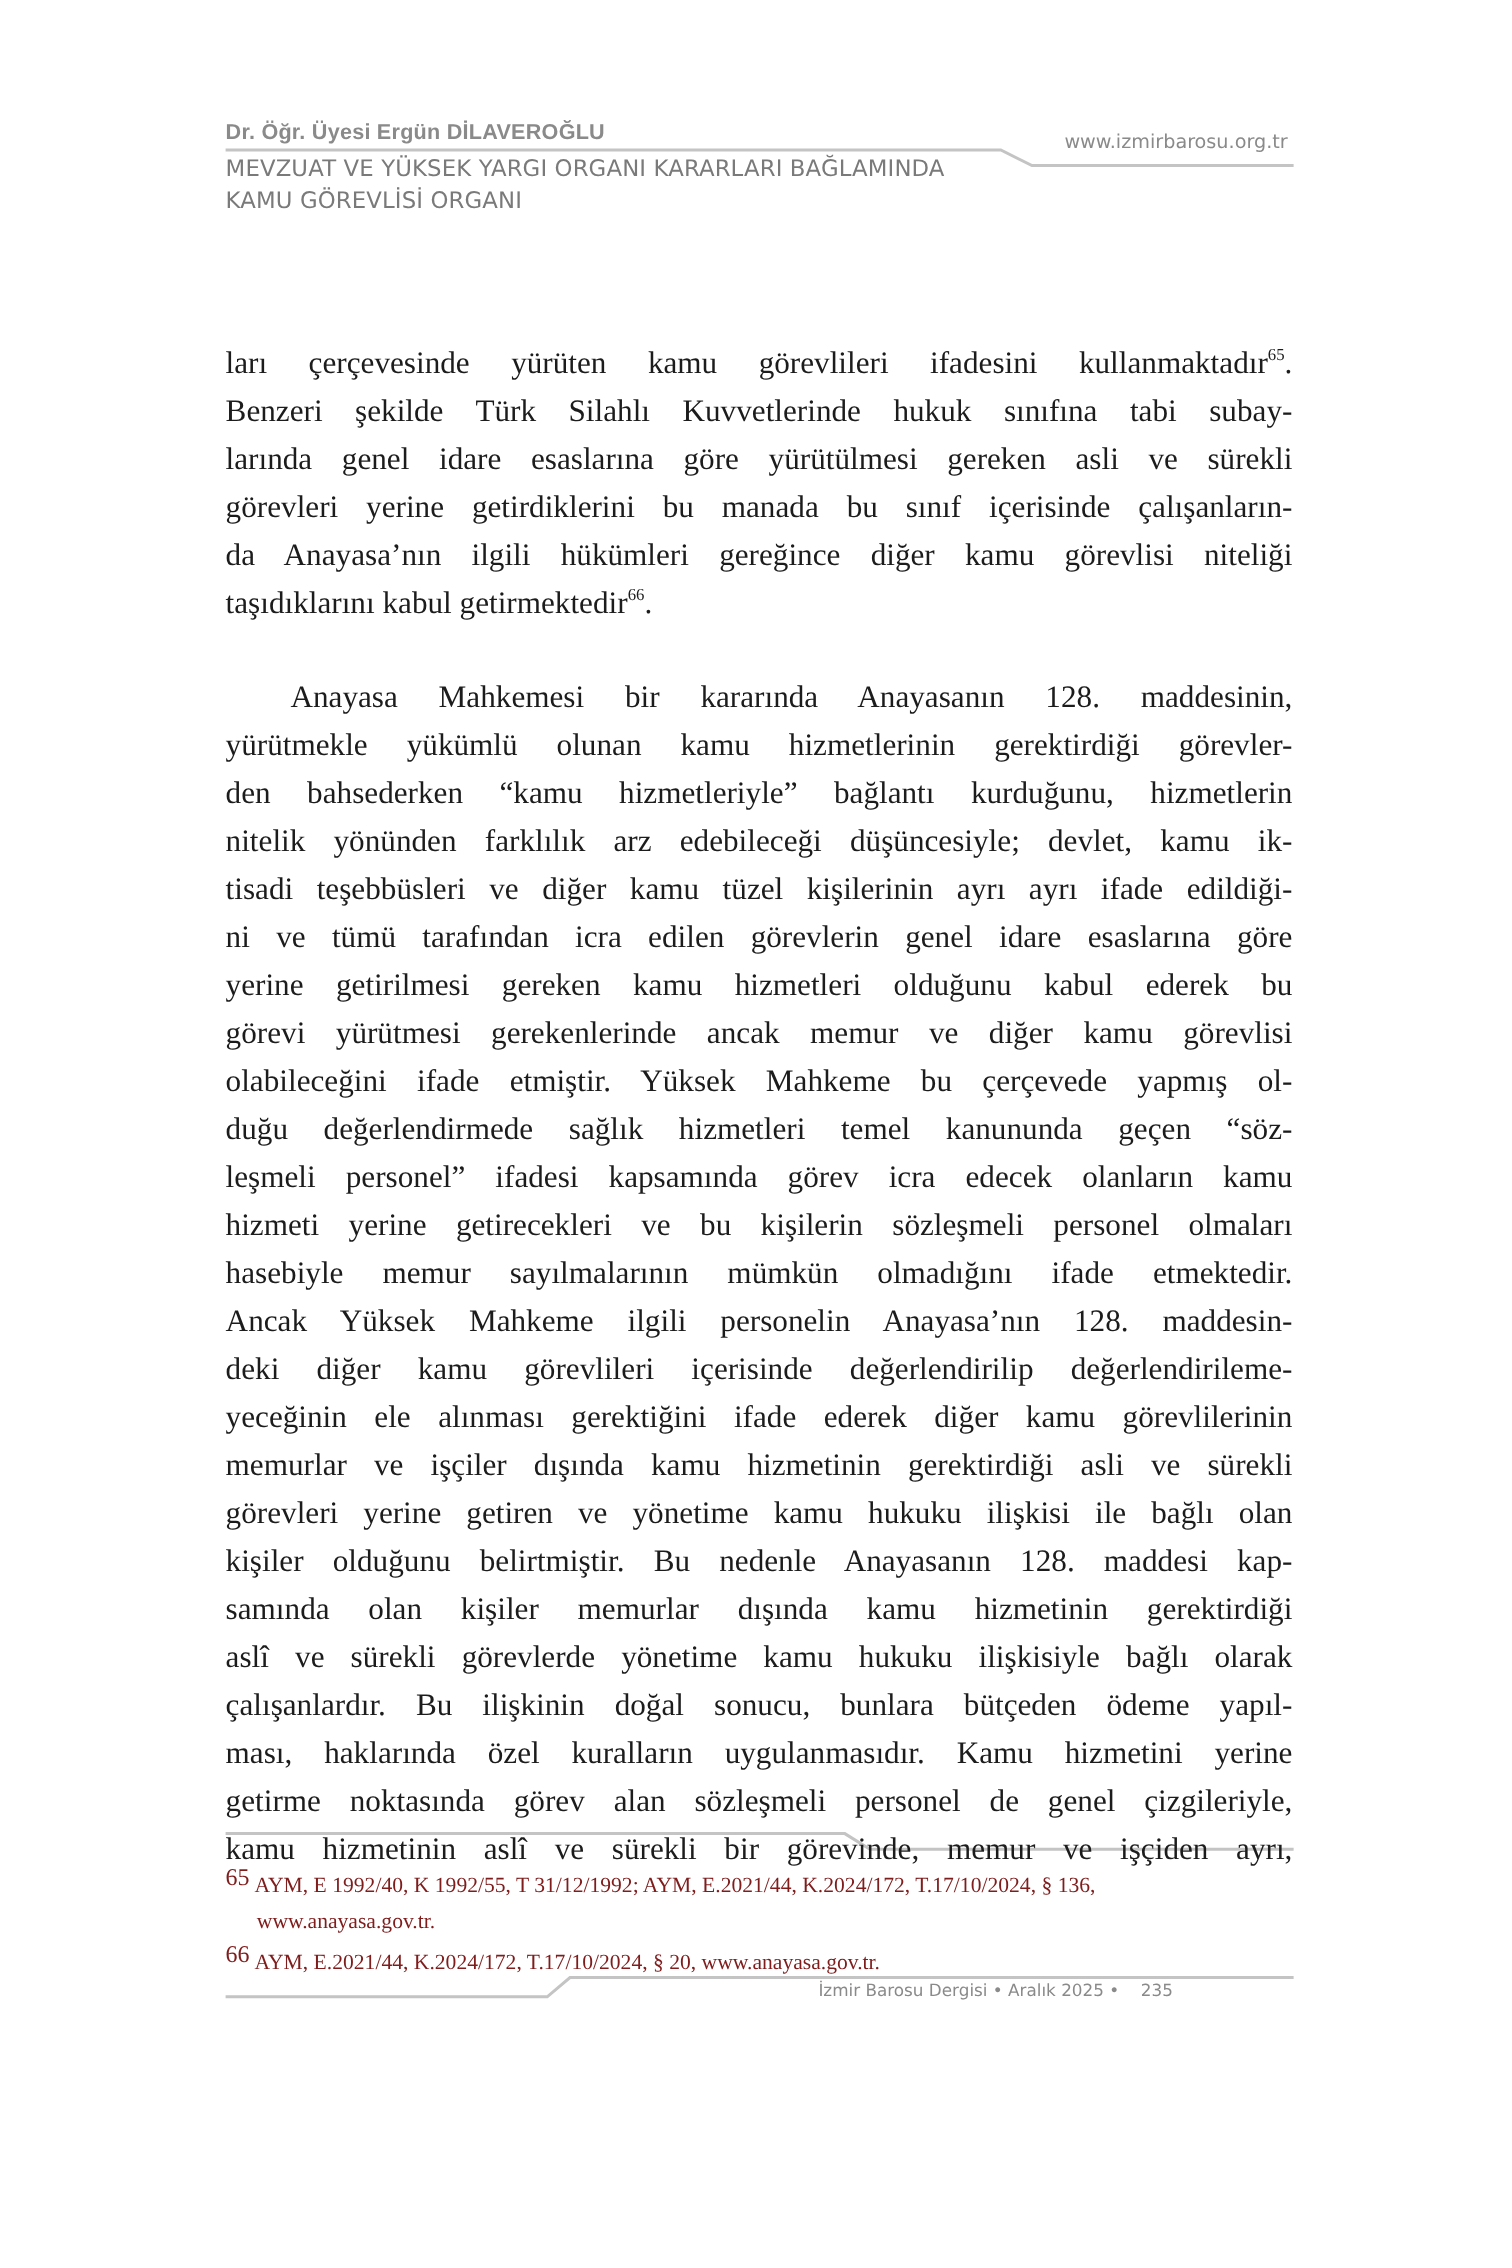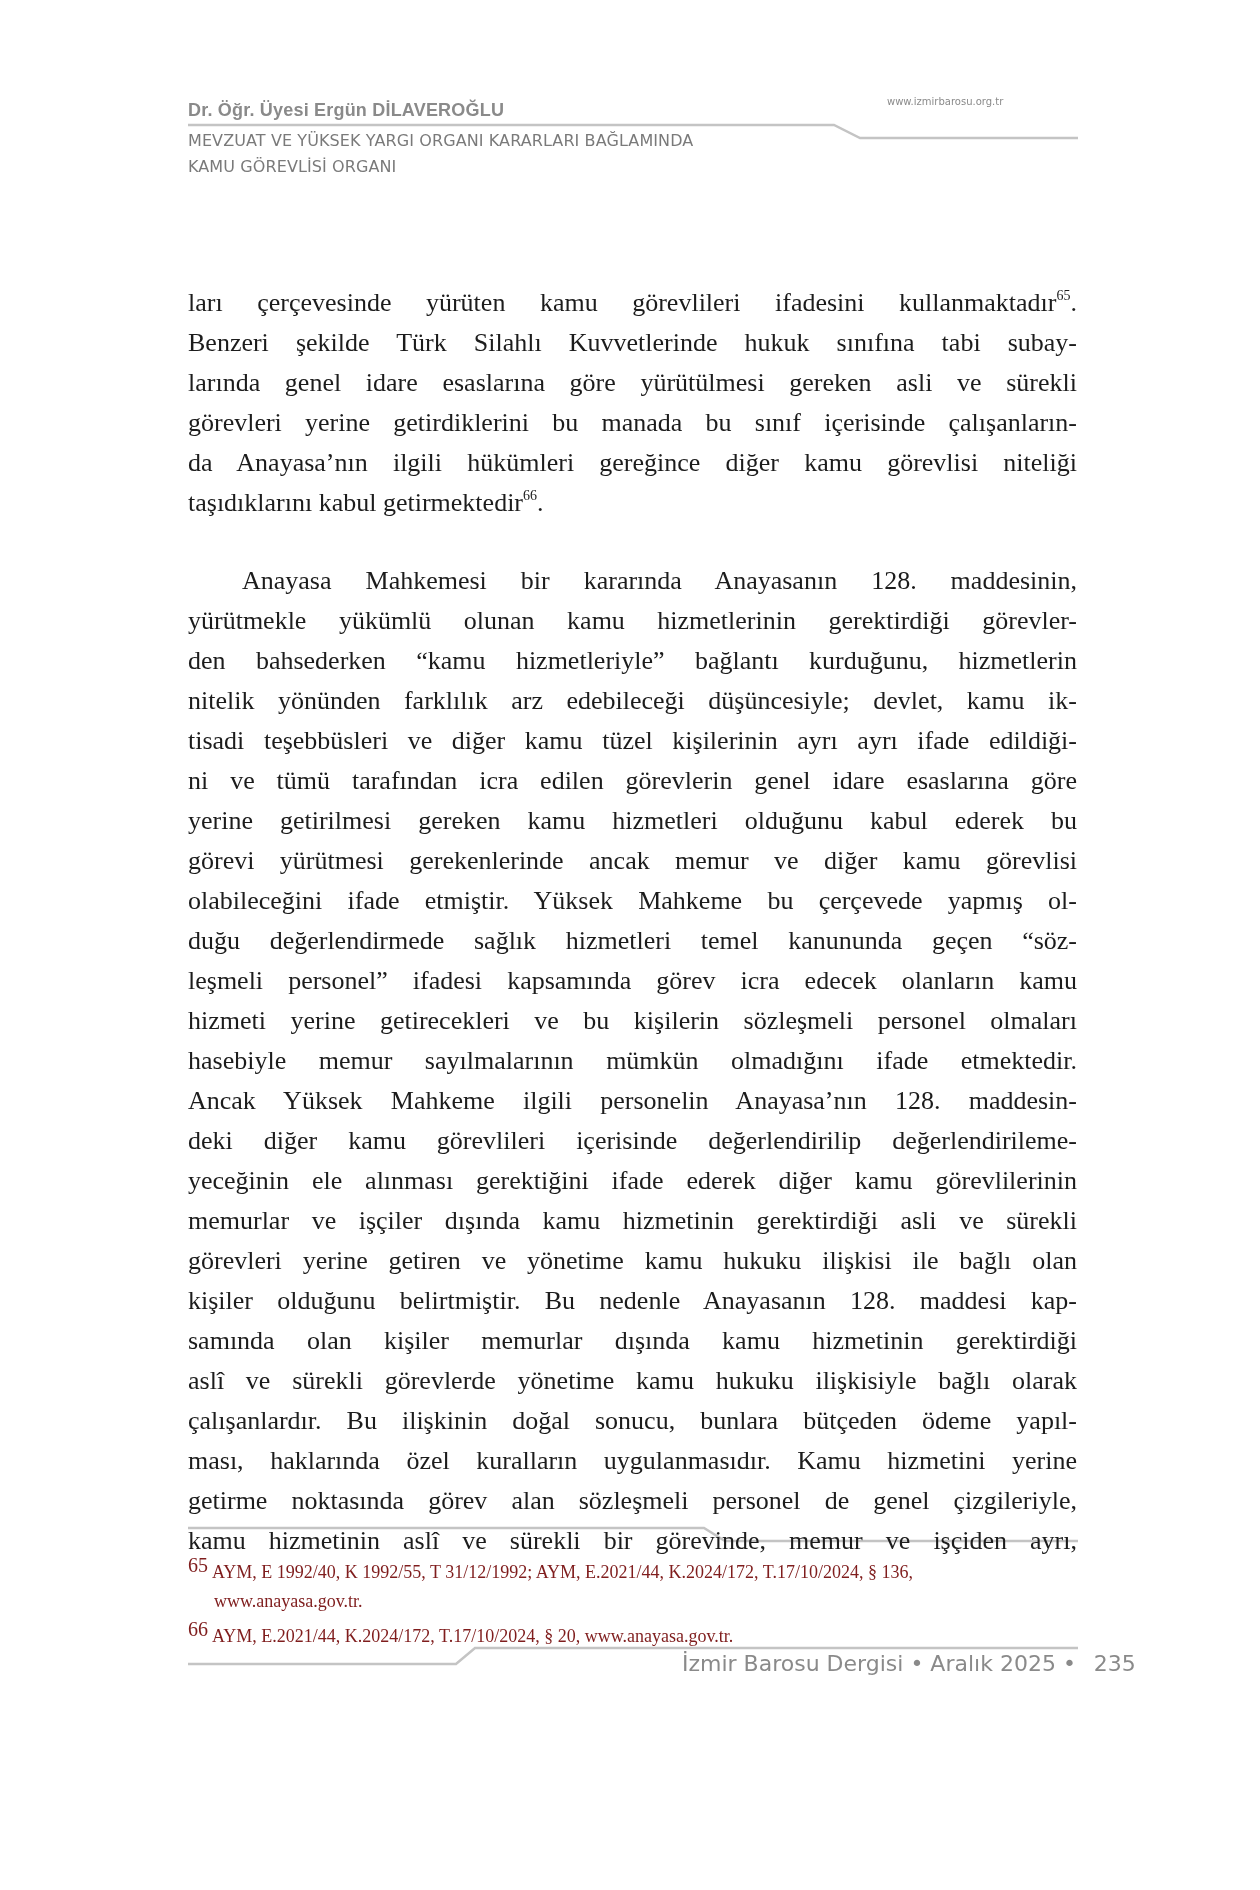--- a/index.html
+++ b/index.html
@@ -26,31 +26,31 @@
       font-family: "Liberation Sans", sans-serif;
       font-weight: bold;
       font-size: 18px;
       color: #8a8a8a;
       letter-spacing: 0.2px;
     }
     .hdr-title {
       position: absolute;
       left: 188px; top: 128px;
       font-family: "DejaVu Sans", sans-serif;
-      font-size: 16px;
+      font-size: 19px;
       line-height: 26px;
       color: #7a7a7a;
       letter-spacing: 0.1px;
       font-weight: normal;
     }
     .hdr-url {
       position: absolute;
-      left: 887px; top: 96px;
+      left: 887px; top: 108px;
       font-family: "DejaVu Sans", sans-serif;
-      font-size: 10px;
+      font-size: 16px;
       color: #8a8a8a;
     }
     svg.rule {
       position: absolute;
       left: 0; top: 0;
       width: 1260px; height: 1890px;
       pointer-events: none;
     }
     
     .body {
@@ -106,21 +106,21 @@
     }
     .fn-line { display: block; height: 30px; line-height: 30px; white-space: nowrap; }
     .fn-line.cont { padding-left: 26px; }
     .fn-66 { margin-top: 4px; }
     
     .footer {
       position: absolute;
       left: 682px;
       top: 1651px;
       font-family: "DejaVu Sans", sans-serif;
-      font-size: 22px;
+      font-size: 14px;
       color: #8a8a8a;
       white-space: nowrap;
     }
     .footer .pg { margin-left: 18px; }
   </style>
 </head>
 <body>
 
 <div class="page">
 

